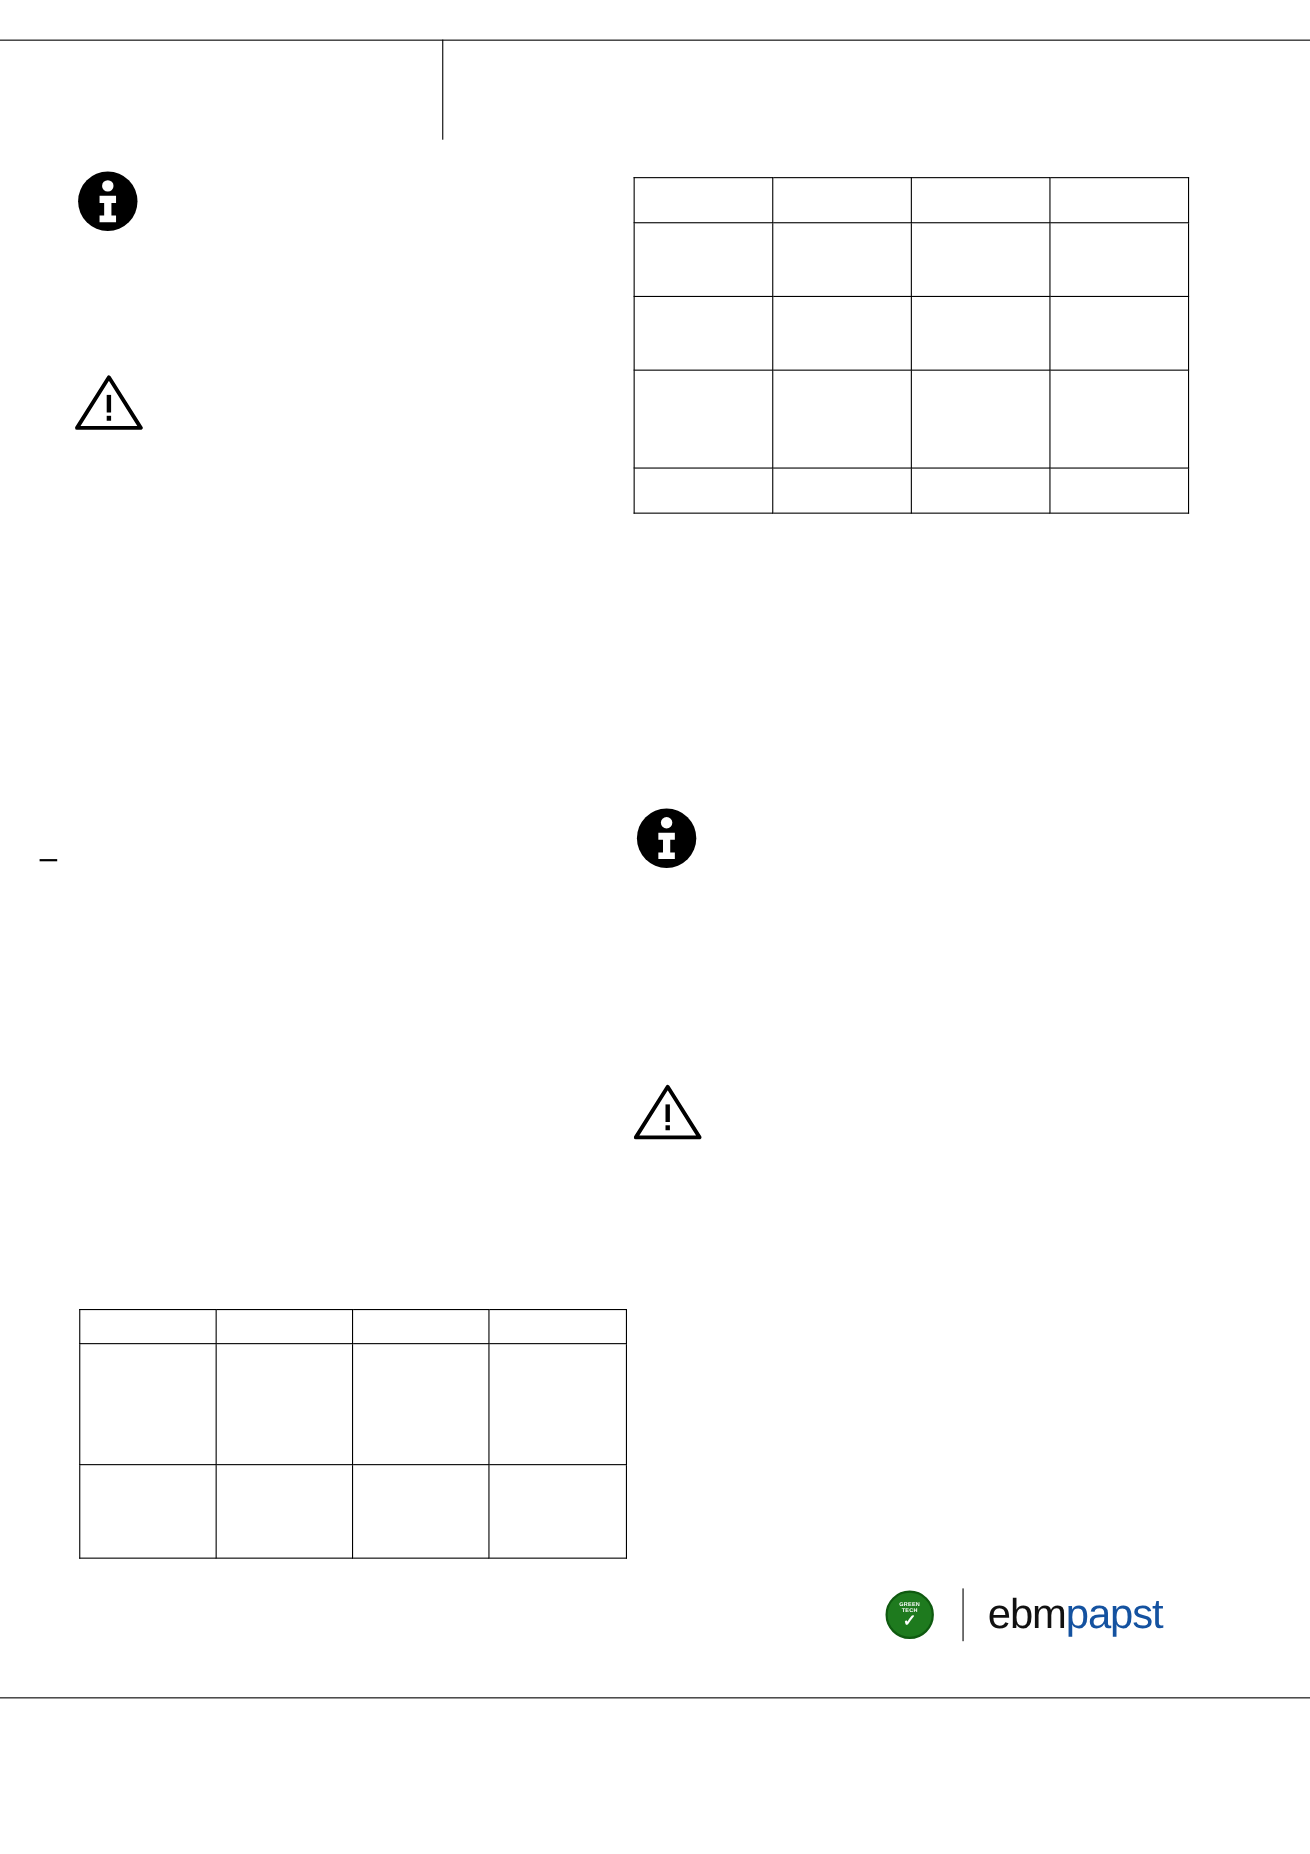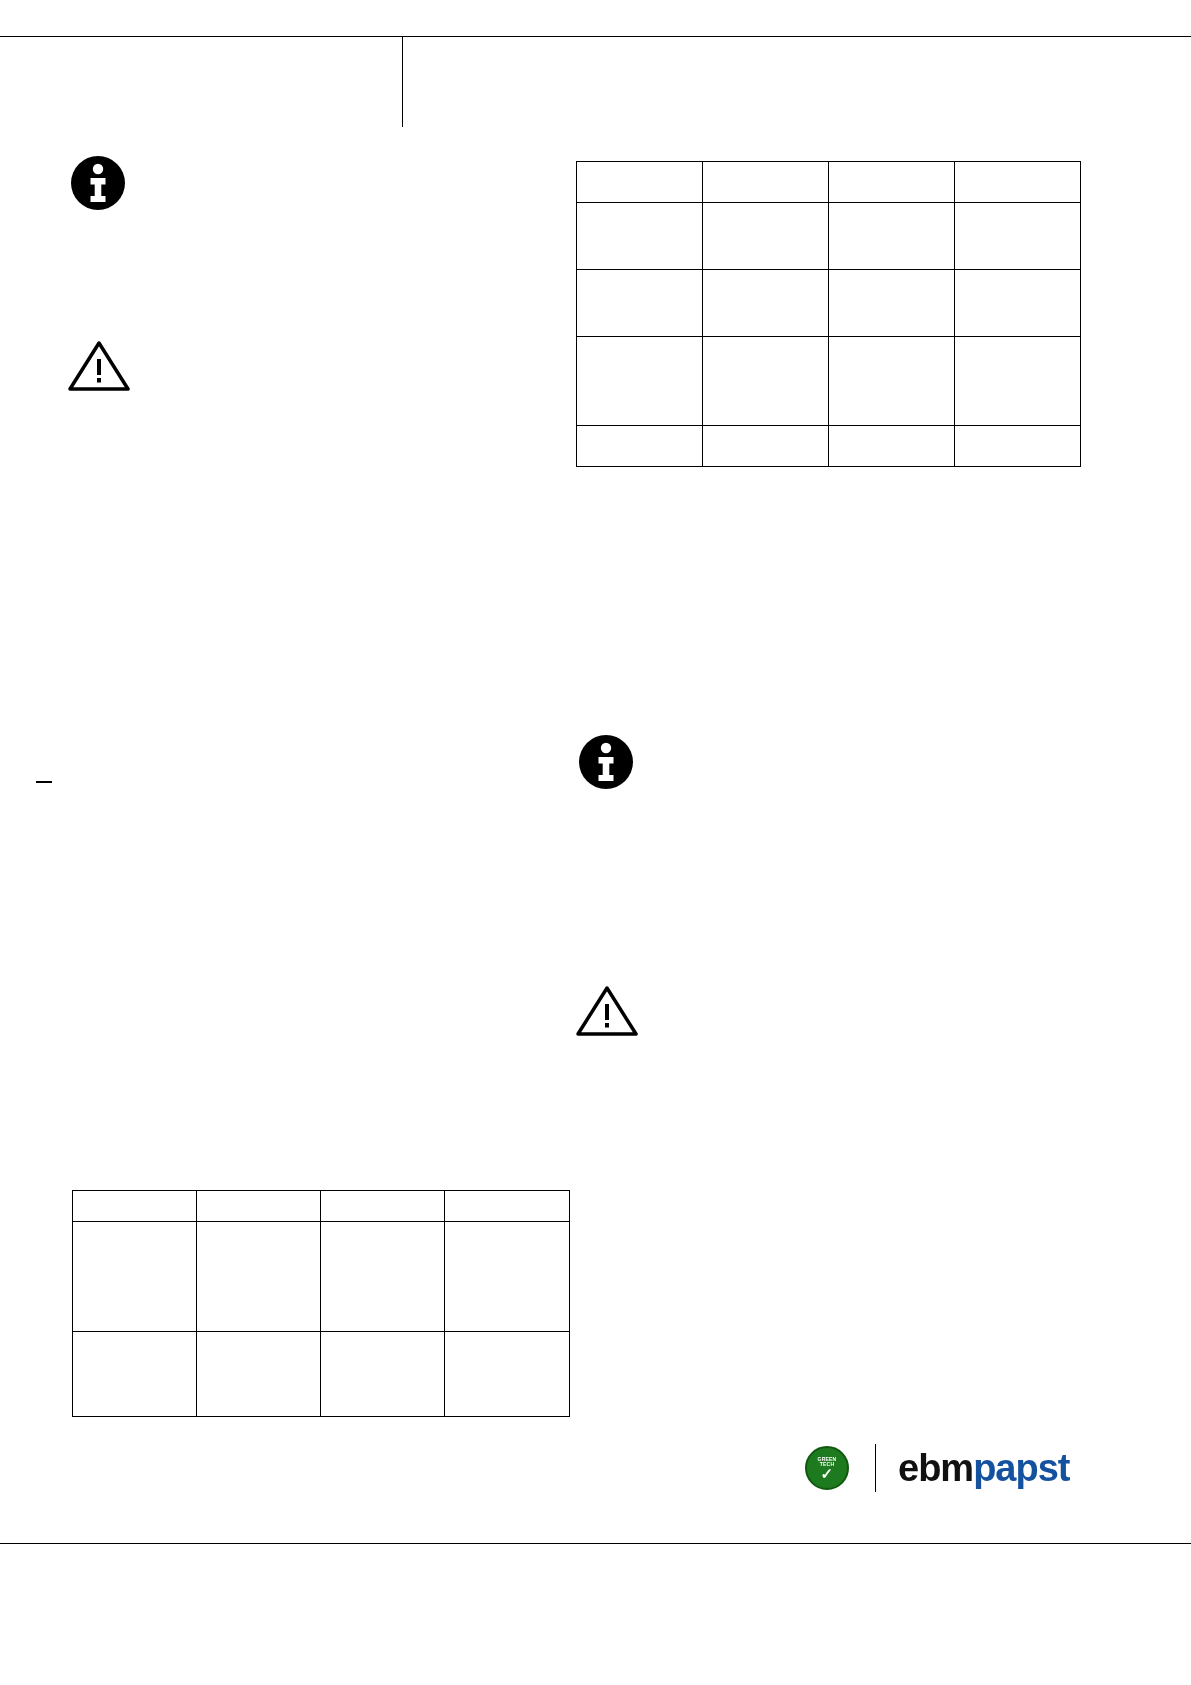--- a/index.html
+++ b/index.html
@@ -147,21 +147,21 @@
     margin-top: 1px;
   }
   .footer-sep {
     width: 1px;
     height: 48px;
     background: #000000;
     margin: 0 22px 0 26px;
   }
   .ebm-logo {
     font-size: 38px;
-    font-weight: bold;
+    font-weight: normal;
     letter-spacing: -1px;
     line-height: 1;
     white-space: nowrap;
     text-align: center;
   }
   .ebm-logo .ebm { color: #111111; }
   .ebm-logo .papst { color: #1452a0; }
 
   .invisible-text {
     color: transparent;

